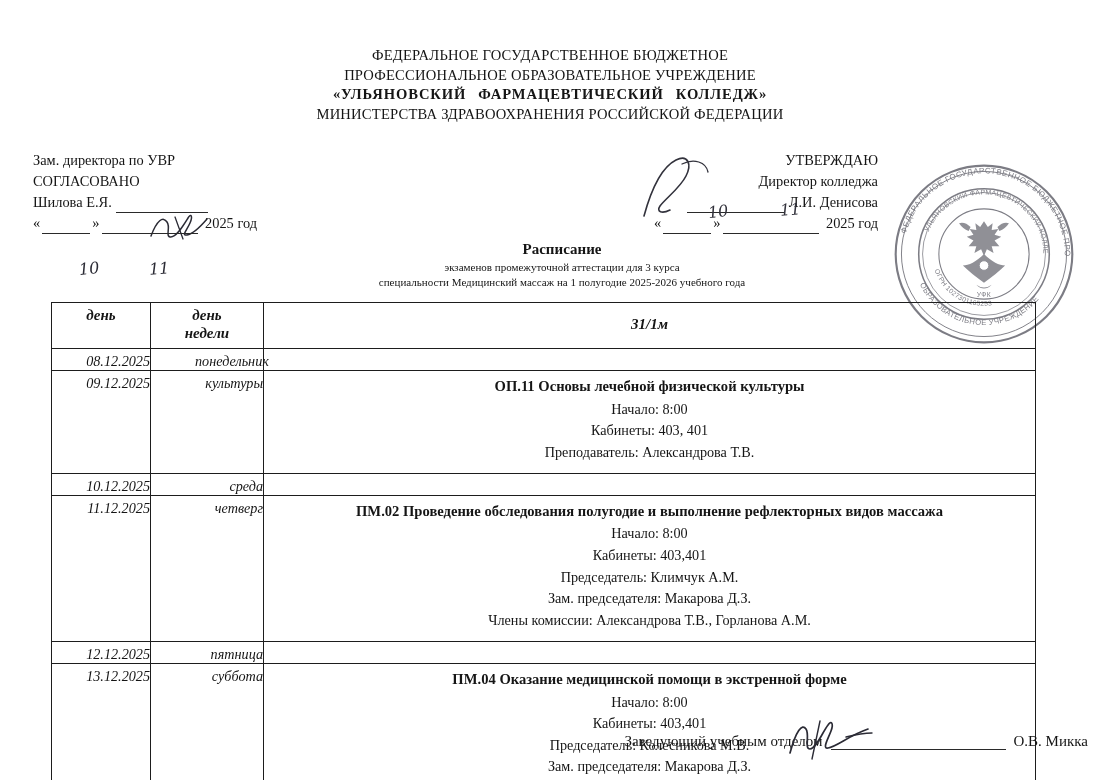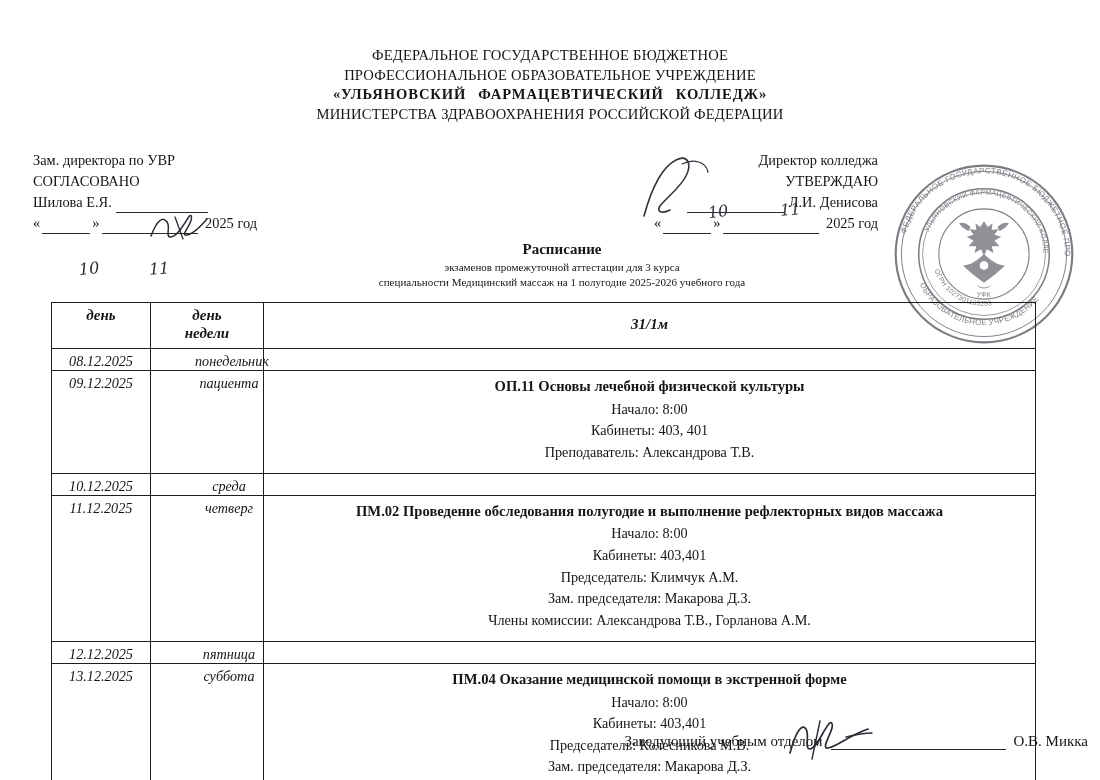--- a/index.html
+++ b/index.html
@@ -182,21 +182,21 @@
     font-size: 15px;
     padding: 4px 2px 6px;
     line-height: 1.18;
     vertical-align: top;
   }
   th.hdr.group {
     vertical-align: middle;
   }
 
   td.cell-date, td.cell-day {
-    text-align: center;
+    text-align: right;
     font-style: italic;
     font-size: 14.2px;
     padding-top: 4px;
     white-space: nowrap;
   }
   td.cell-day { font-weight: normal; padding-left: 44px; }
 
   td.cell-body {
     text-align: center;
     font-size: 14.2px;
@@ -310,22 +310,22 @@
       <path d="M86 72 q-6 -6 -12 -4 q4 6 10 8 Z"></path>
       <path d="M114 72 q6 -6 12 -4 q-4 6 -10 8 Z"></path>
       <path d="M92 132 q8 6 16 0 q-8 8 -16 0 Z"></path>
     </g>
     <g fill="#4a4a55" font-family="'Liberation Sans', sans-serif" font-size="7" letter-spacing="0.5">
       <text x="100" y="145" text-anchor="middle">УФК</text>
     </g>
   </svg>
 
   <div class="approval approval-right">
+    <div class="row">УТВЕРЖДАЮ</div>
     <div class="row">Директор колледжа</div>
-    <div class="row">УТВЕРЖДАЮ</div>
     <div class="row"><span class="rule rule-sig-right"></span><span>Л.И. Денисова</span></div>
     <div class="row">
       <span>«</span><span class="rule rule-day"></span><span>»</span><span class="rule rule-month"></span> <span>2025 год</span>
     </div>
     <svg class="sig-denisova" viewBox="0 0 120 70">
       <path d="M8 62 C14 40, 24 14, 40 6 C52 0, 56 10, 50 22 C44 34, 30 44, 24 52 C20 58, 26 60, 34 56" fill="none" stroke="#32323c" stroke-width="1.6" stroke-linecap="round"></path>
       <path d="M46 10 C58 4, 70 8, 72 18" fill="none" stroke="#32323c" stroke-width="1.3" stroke-linecap="round"></path>
     </svg>
     <span class="hand hand-day-right">10</span>
     <span class="hand hand-month-right">11</span>
@@ -354,21 +354,21 @@
       </tr>
     </thead>
     <tbody>
         <tr>
           <td class="cell-date">08.12.2025</td>
           <td class="cell-day">понедельник</td>
           <td class="cell-body"></td>
         </tr>
         <tr>
           <td class="cell-date">09.12.2025</td>
-          <td class="cell-day">пациента</td>
+          <td class="cell-day">культуры</td>
           <td class="cell-body">
             <span class="exam-title">ОП.11 Основы лечебной физической культуры</span>
             <span class="detail">Начало: 8:00</span>
             <span class="detail">Кабинеты: 403, 401</span>
             <span class="detail">Преподаватель: Александрова Т.В.</span>
           </td>
         </tr>
         <tr>
           <td class="cell-date">10.12.2025</td>
           <td class="cell-day">среда</td>

